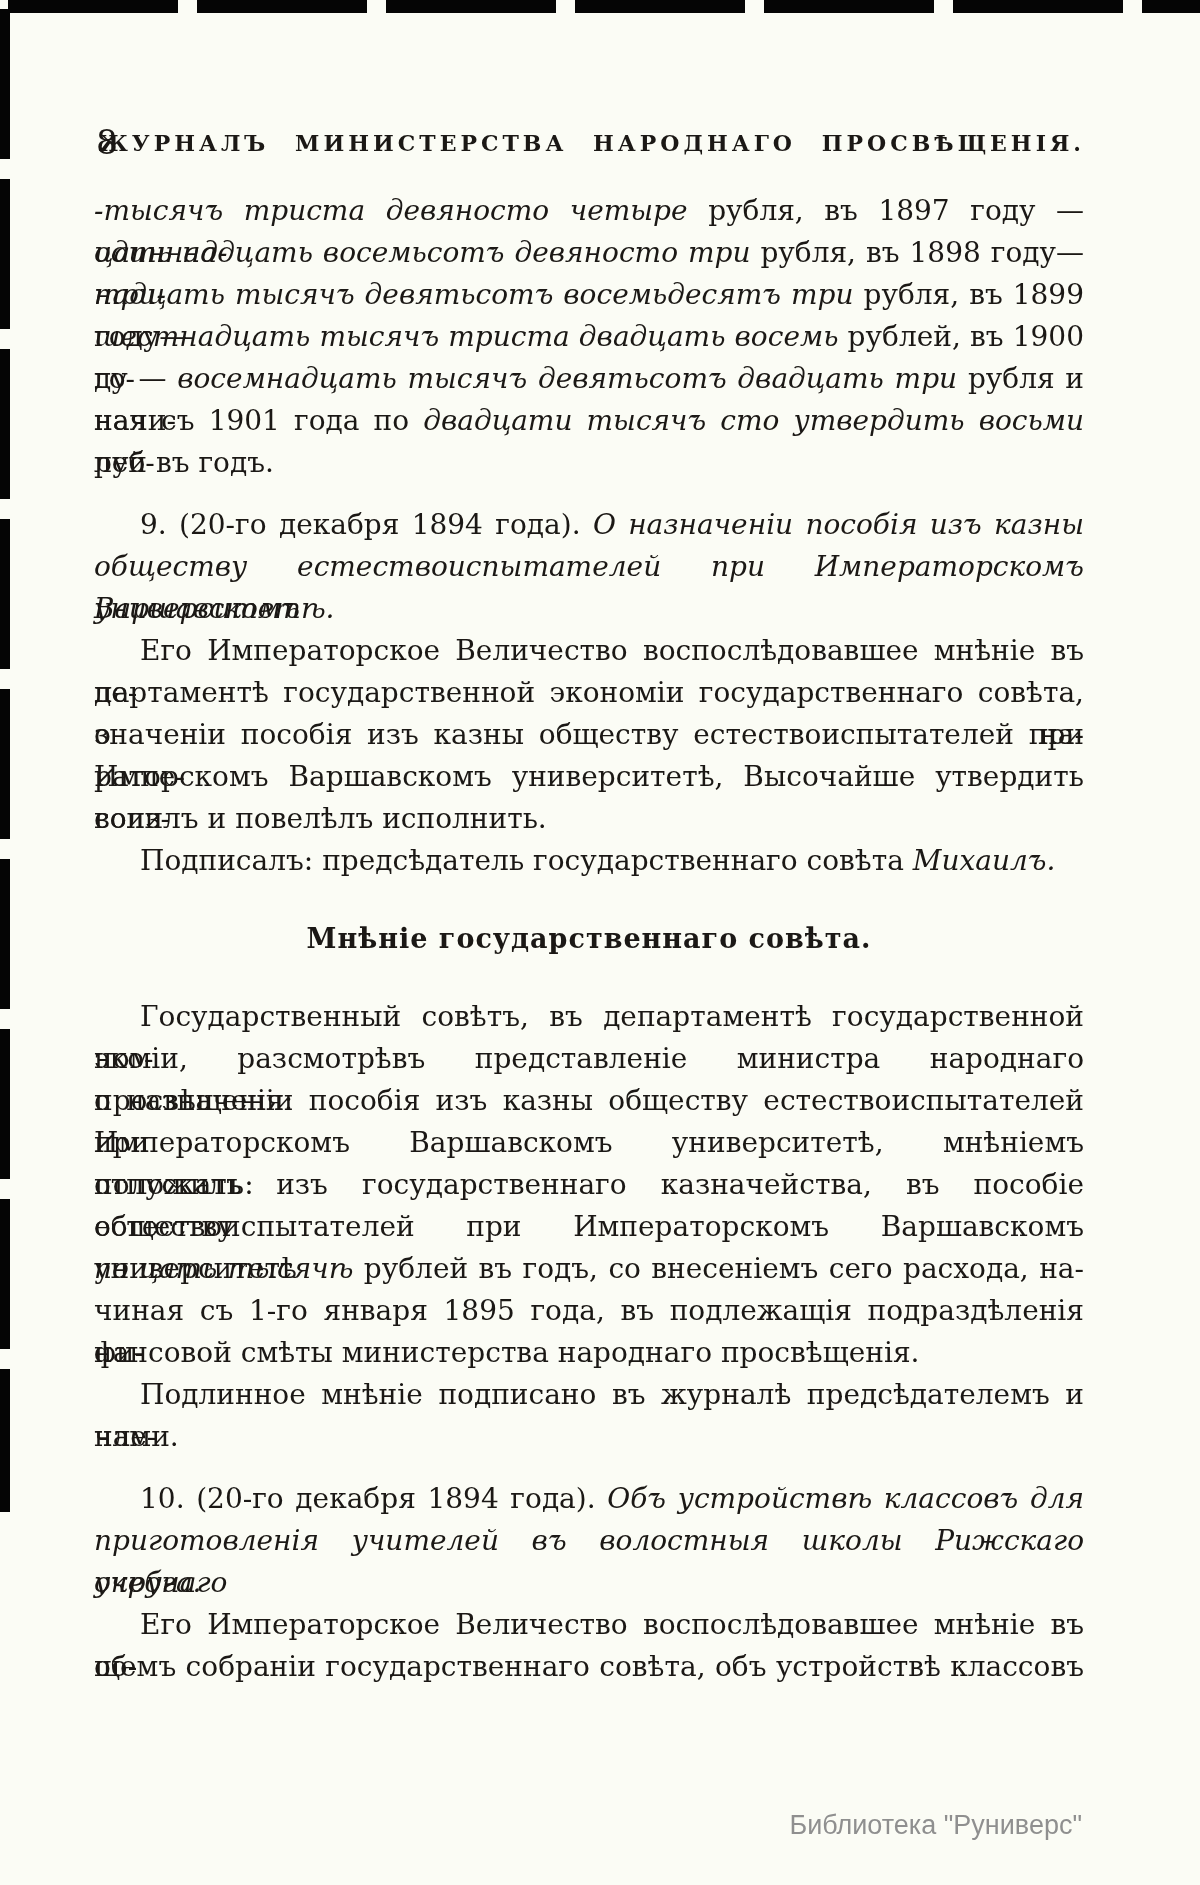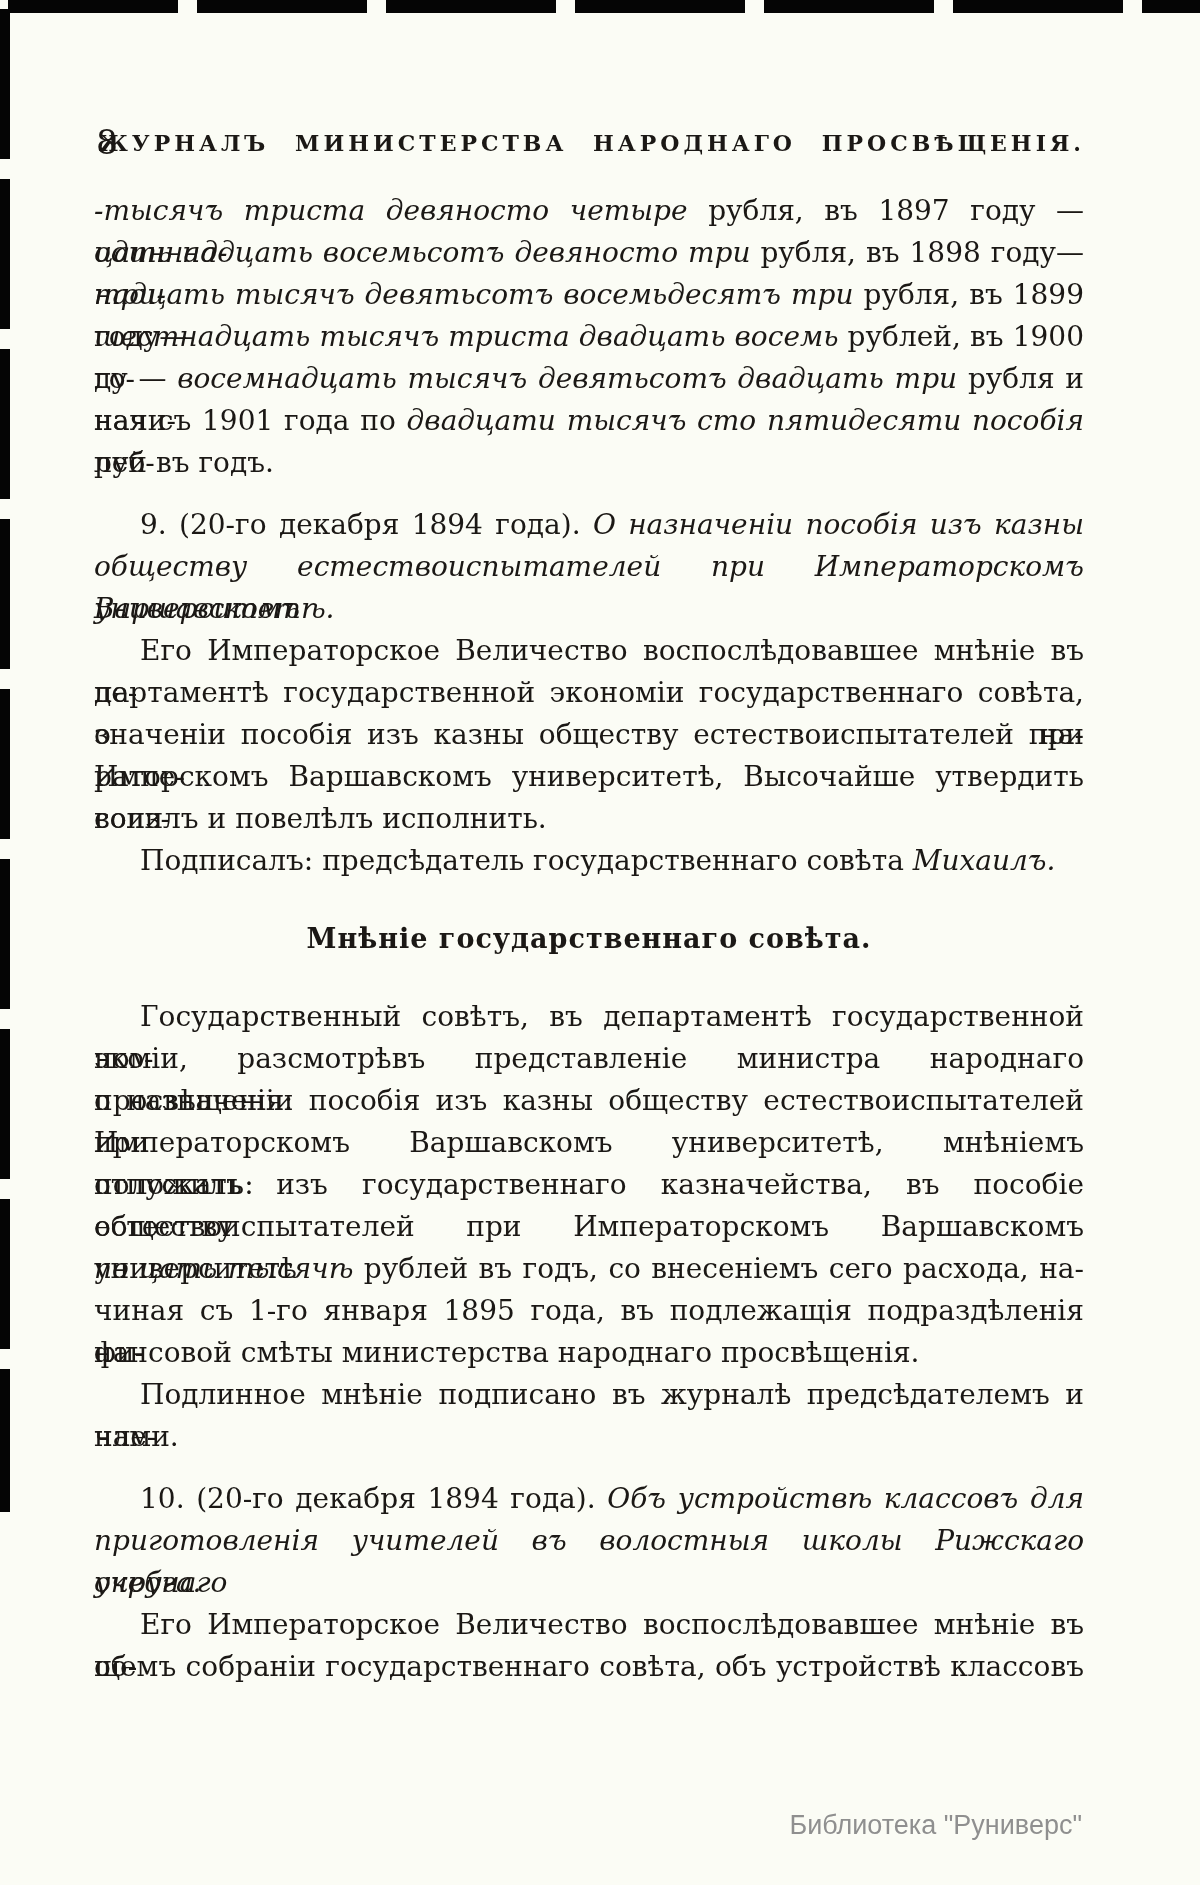--- a/index.html
+++ b/index.html
@@ -72,21 +72,21 @@
   <div class="page-number">8</div>
   <div class="journal-title">ЖУРНАЛЪ МИНИСТЕРСТВА НАРОДНАГО ПРОСВѢЩЕНІЯ.</div>
 
   <div class="content">
       <div class="block para">
         <div class="line"><span class="it">-тысячъ триста девяносто четыре</span><span class="ro"> рубля, въ 1897 году — </span><span class="it">одиннад-</span></div>
         <div class="line"><span class="it">цать надцать восемьсотъ девяносто три</span><span class="ro"> рубля, въ 1898 году—</span><span class="it">три-</span></div>
         <div class="line"><span class="it">надцать тысячъ девятьсотъ восемьдесятъ три</span><span class="ro"> рубля, въ 1899 году—</span></div>
         <div class="line"><span class="it">шестнадцать тысячъ триста двадцать восемь</span><span class="ro"> рублей, въ 1900 го-</span></div>
         <div class="line"><span class="ro">ду — </span><span class="it">восемнадцать тысячъ девятьсотъ двадцать три</span><span class="ro"> рубля и начи-</span></div>
-        <div class="line"><span class="ro">ная съ 1901 года по </span><span class="it">двадцати тысячъ сто пятидесяти пособія</span><span class="ro"> руб-</span></div>
+        <div class="line"><span class="ro">ная съ 1901 года по </span><span class="it">двадцати тысячъ сто утвердить восьми</span><span class="ro"> руб-</span></div>
         <div class="line last"><span class="ro">лей въ годъ.</span></div>
       </div>
       <div class="block para" style="margin-top: 20px;">
         <div class="line indent"><span class="ro">9. (20-го декабря 1894 года). </span><span class="it">О назначеніи пособія изъ казны</span></div>
         <div class="line"><span class="it">обществу естествоиспытателей при Императорскомъ Варшавскомъ</span></div>
         <div class="line last"><span class="it">университетѣ.</span></div>
       </div>
       <div class="block para">
         <div class="line indent"><span class="ro">Его Императорское Величество воспослѣдовавшее мнѣніе въ де-</span></div>
         <div class="line"><span class="ro">партаментѣ государственной экономіи государственнаго совѣта, о на-</span></div>

